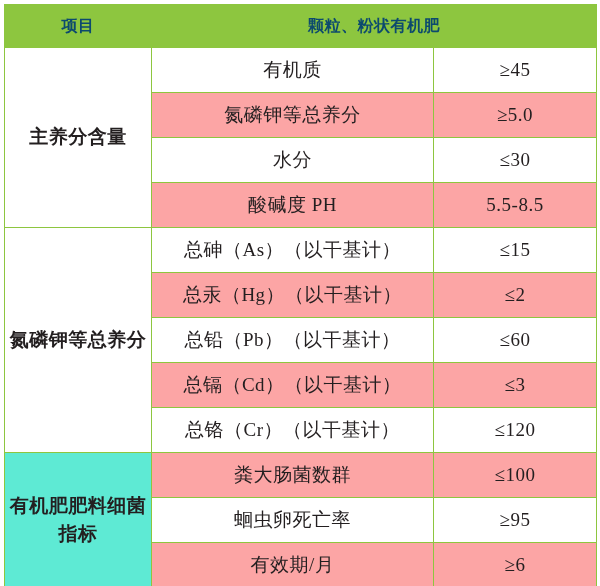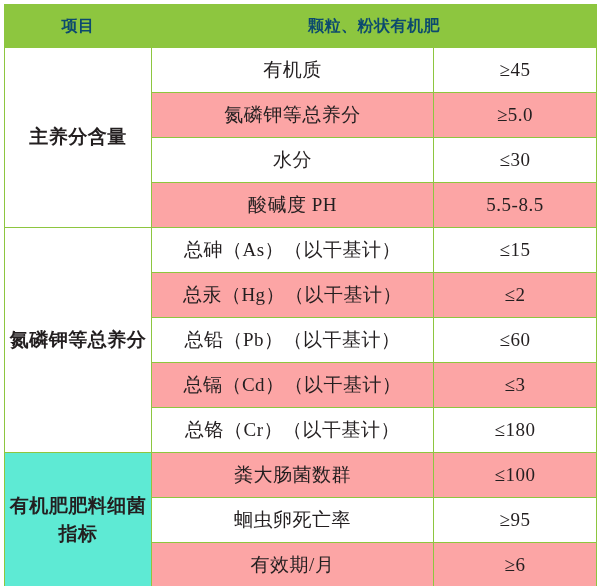--- a/index.html
+++ b/index.html
@@ -117,21 +117,21 @@
       <tr>
         <td class="item-cell nowrap">总铅（Pb）（以干基计）</td>
         <td class="val-cell">≤60</td>
       </tr>
       <tr class="shade">
         <td class="item-cell nowrap">总镉（Cd）（以干基计）</td>
         <td class="val-cell">≤3</td>
       </tr>
       <tr>
         <td class="item-cell nowrap">总铬（Cr）（以干基计）</td>
-        <td class="val-cell">≤180</td>
+        <td class="val-cell">≤120</td>
       </tr>
 
       <tr class="shade">
         <td class="cat-cell" rowspan="3" style="background:#5eead4;">有机肥肥料细菌指标</td>
         <td class="item-cell">粪大肠菌数群</td>
         <td class="val-cell">≤100</td>
       </tr>
       <tr>
         <td class="item-cell">蛔虫卵死亡率</td>
         <td class="val-cell">≥95</td>

